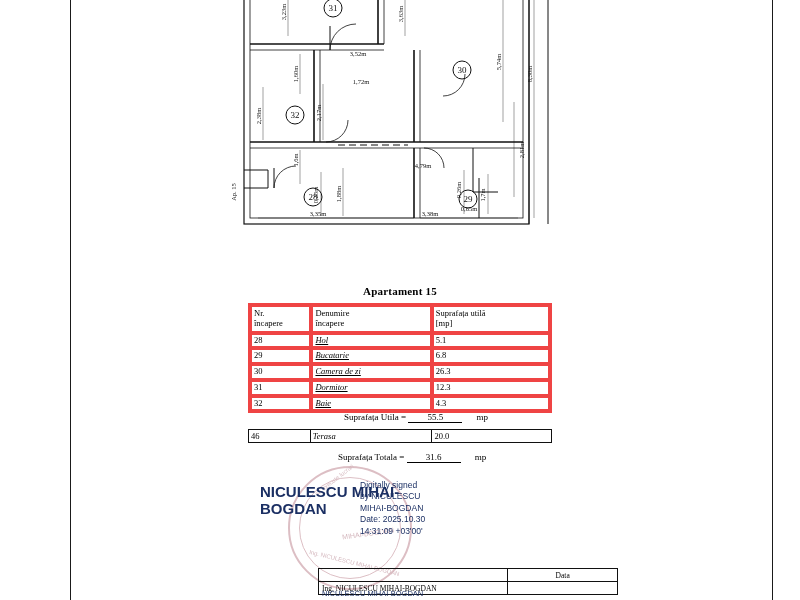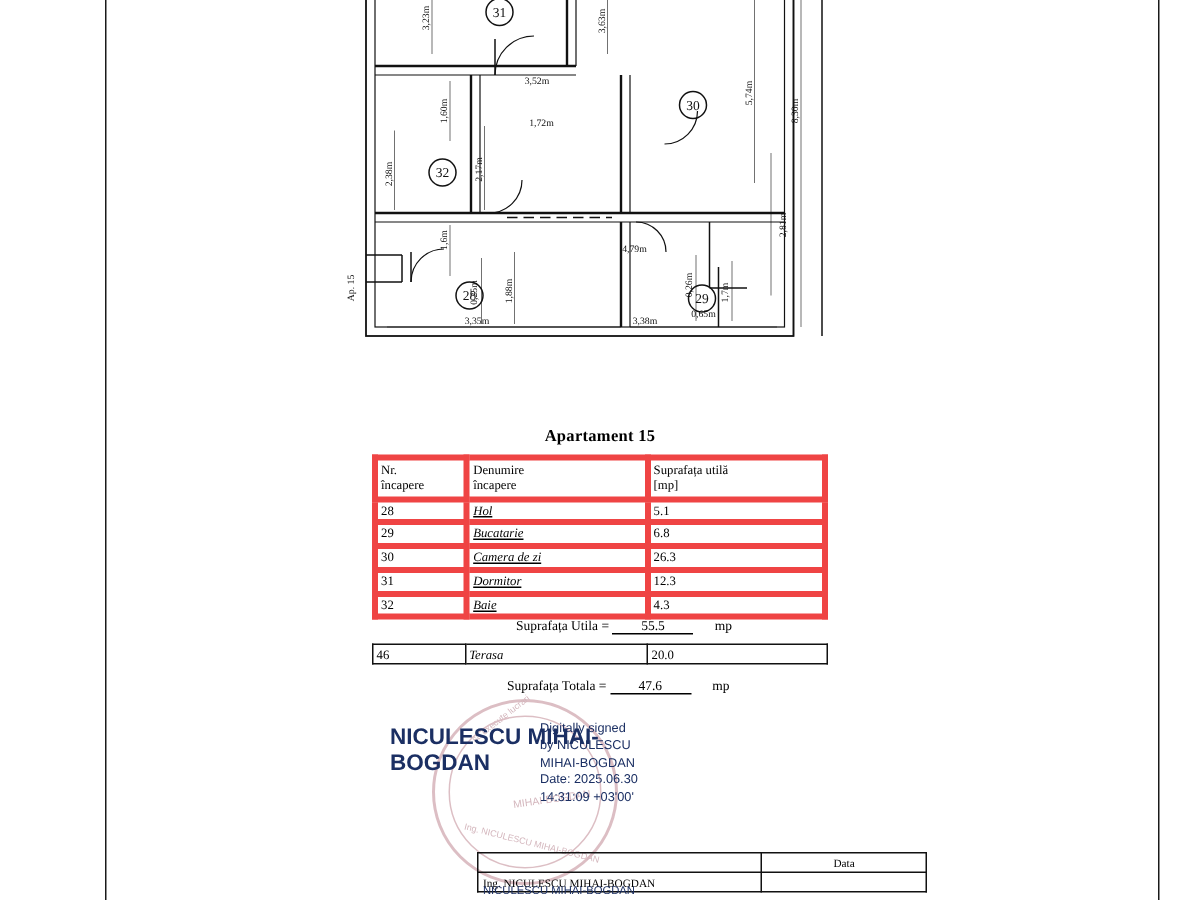--- a/index.html
+++ b/index.html
@@ -398,36 +398,36 @@
       <tr>
         <td>46</td>
         <td class="name">Terasa</td>
         <td>20.0</td>
       </tr>
     </tbody>
   </table>
 
   <div class="total-row" id="total-totala">
     <span class="total-label">Suprafața Totala =</span>
-    <span class="total-underline">47.6</span>
+    <span class="total-underline">31.6</span>
     <span class="total-unit">mp</span>
   </div>
 
   <div id="signature">
     <div id="sig-stamp">
       <span class="stamp-text" id="stamp-top">sa execute lucrari</span>
       <span class="stamp-text" id="stamp-mid">MIHAI-BOGDAN</span>
       <span class="stamp-text" id="stamp-bottom">Ing. NICULESCU MIHAI-BOGDAN</span>
     </div>
     <div id="sig-name">NICULESCU MIHAI-BOGDAN</div>
     <div id="sig-detail">
       <div>Digitally signed</div>
       <div>by NICULESCU</div>
       <div>MIHAI-BOGDAN</div>
-      <div>Date: 2025.06.30</div>
+      <div>Date: 2025.10.30</div>
       <div>14:31:09 +03'00'</div>
     </div>
   </div>
 
   <table id="bottom-table">
     <colgroup>
         <col class="b1">
         <col class="b2">
       </colgroup>
     <tbody>

